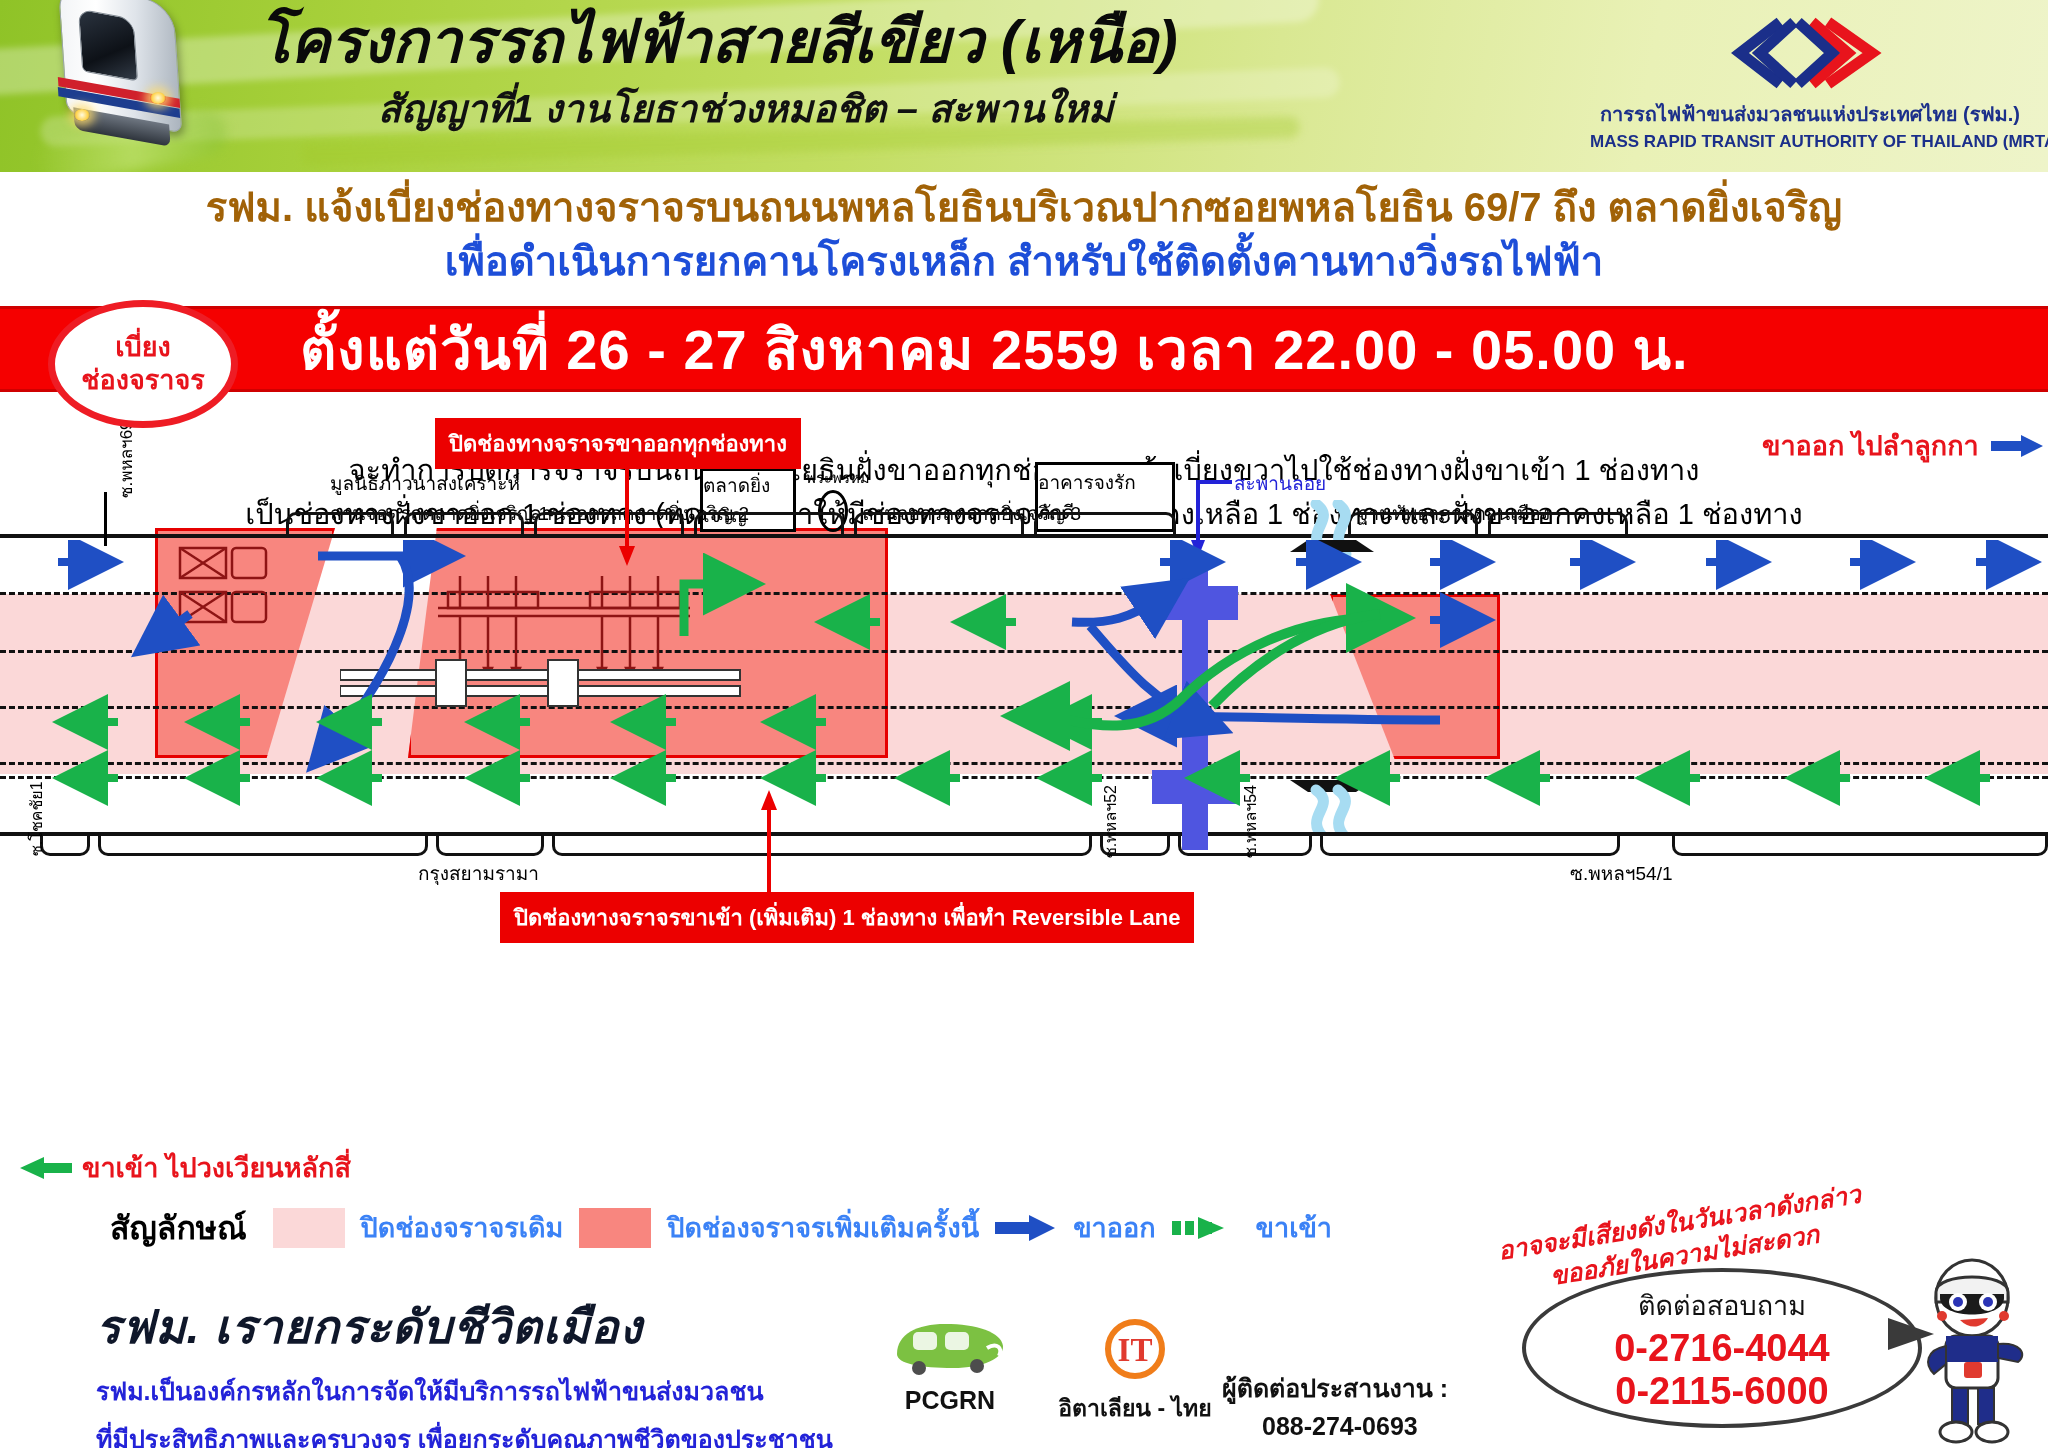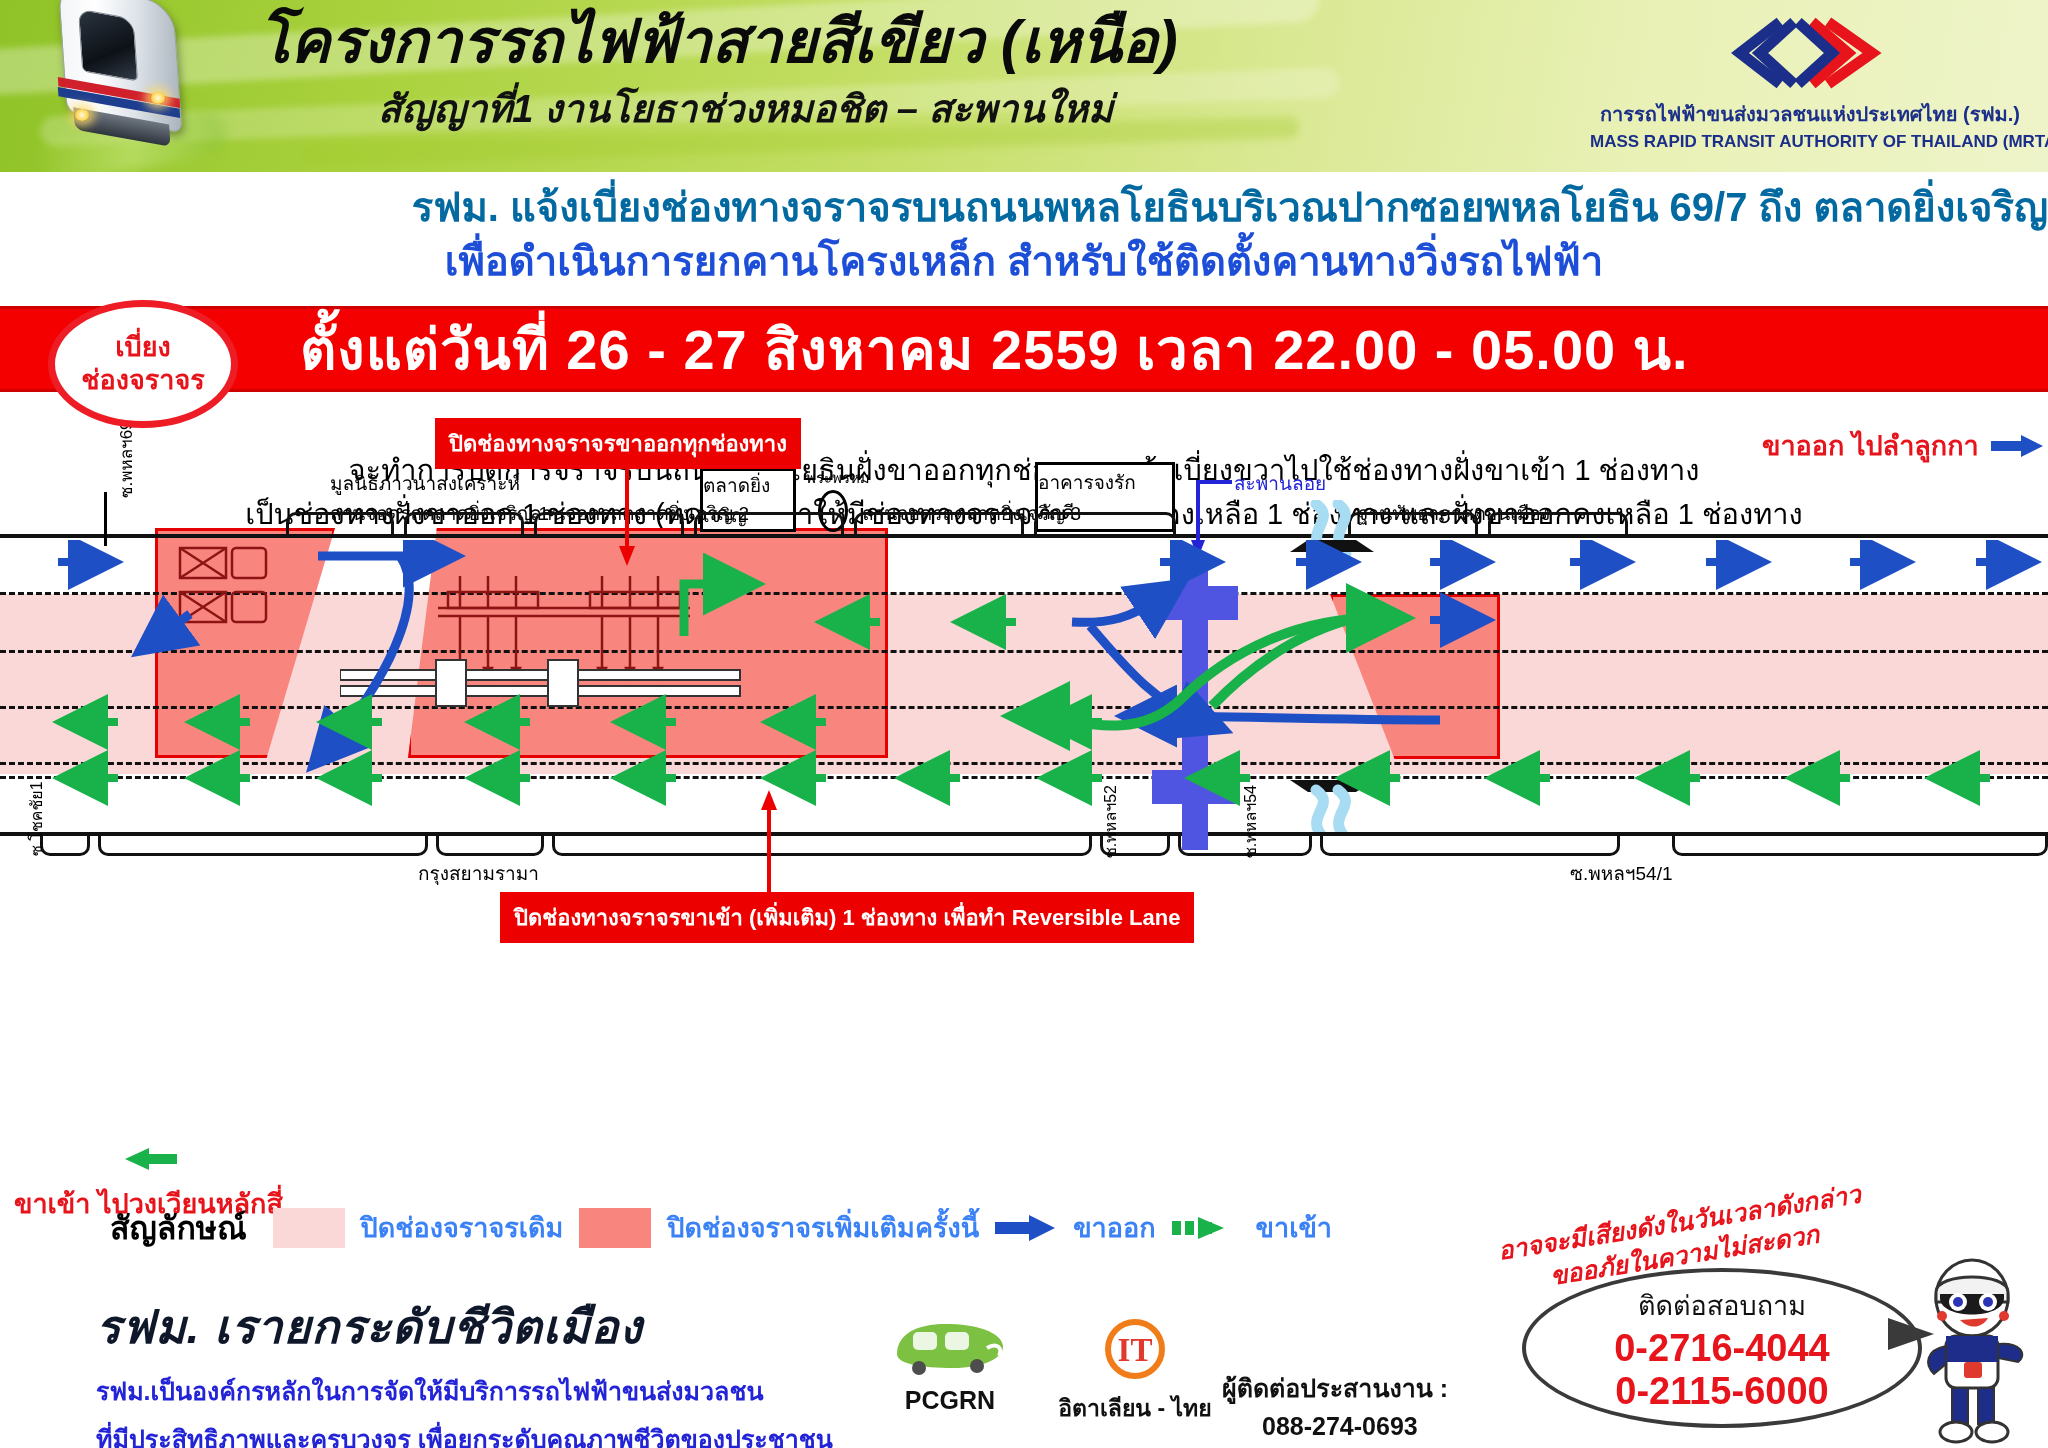--- a/index.html
+++ b/index.html
@@ -88,21 +88,21 @@
   }
 
   .mrta-logo { position: absolute; left: 1590px; top: 14px; width: 440px; text-align: center; }
   .mrta-mark { position: relative; height: 78px; width: 180px; margin: 0 auto; }
   .mrta-mark svg { display: block; }
   .mrta-th { font-size: 20px; color: #1b2f8a; font-weight: bold; margin-top: 6px; white-space: nowrap; }
   .mrta-en { font-size: 17px; color: #1b2f8a; font-weight: bold; margin-top: 2px; white-space: nowrap; }
 
   
   .announce { position: absolute; left: 0; top: 182px; width: 2048px; text-align: center; }
-  .announce .l1 { font-size: 40px; font-weight: bold; color: #0369a1; line-height: 1.25; text-align: right; }
+  .announce .l1 { font-size: 40px; font-weight: bold; color: #a16207; line-height: 1.25; }
   .announce .l2 { font-size: 40px; font-weight: bold; color: #1d4ed8; line-height: 1.25; margin-top: 4px; }
 
   
   .redbar {
     position: absolute; left: 0; top: 306px; width: 2048px; height: 86px;
     background: #f50000;
     border-top: 3px solid #cf0000; border-bottom: 3px solid #cf0000;
     display: flex; align-items: center;
   }
   .redbar-text {
@@ -138,21 +138,21 @@
           display: flex; align-items: center; justify-content: center;
           font-size: 19px; color: #000; }
   .callout-red {
     position: absolute; background: #ec0000; color: #fff; font-weight: bold;
     font-size: 22px; padding: 8px 14px; white-space: nowrap;
   }
   .brace { position: absolute; border: 3px solid #111; border-top: none; border-radius: 0 0 10px 10px; height: 22px; }
   .brace-up { position: absolute; border: 3px solid #111; border-bottom: none; border-radius: 10px 10px 0 0; height: 22px; }
 
   
-  .legend-in { position: absolute; left: 14px; top: 1146px; display: flex; align-items: center; gap: 10px; flex-direction: column; }
+  .legend-in { position: absolute; left: 14px; top: 1146px; display: flex; align-items: center; gap: 10px; }
   .legend-in .txt { color: #e8141c; font-size: 27px; font-weight: bold; }
   .legend-row { position: absolute; left: 110px; top: 1202px; display: flex; align-items: center; gap: 16px; }
   .legend-row .lg-title { font-size: 32px; font-weight: bold; color: #000; margin-right: 10px; }
   .legend-row .sw-pink { width: 72px; height: 40px; background: #fbd8d8; }
   .legend-row .sw-red  { width: 72px; height: 40px; background: #f8867f; }
   .legend-row .lg-txt { font-size: 27px; font-weight: bold; color: #3b82f6; }
 
   
   .foot-slogan { position: absolute; left: 96px; top: 1290px; }
   .foot-slogan .big { font-size: 46px; font-weight: bold; font-style: italic; color: #0f172a; letter-spacing: 1px; }

